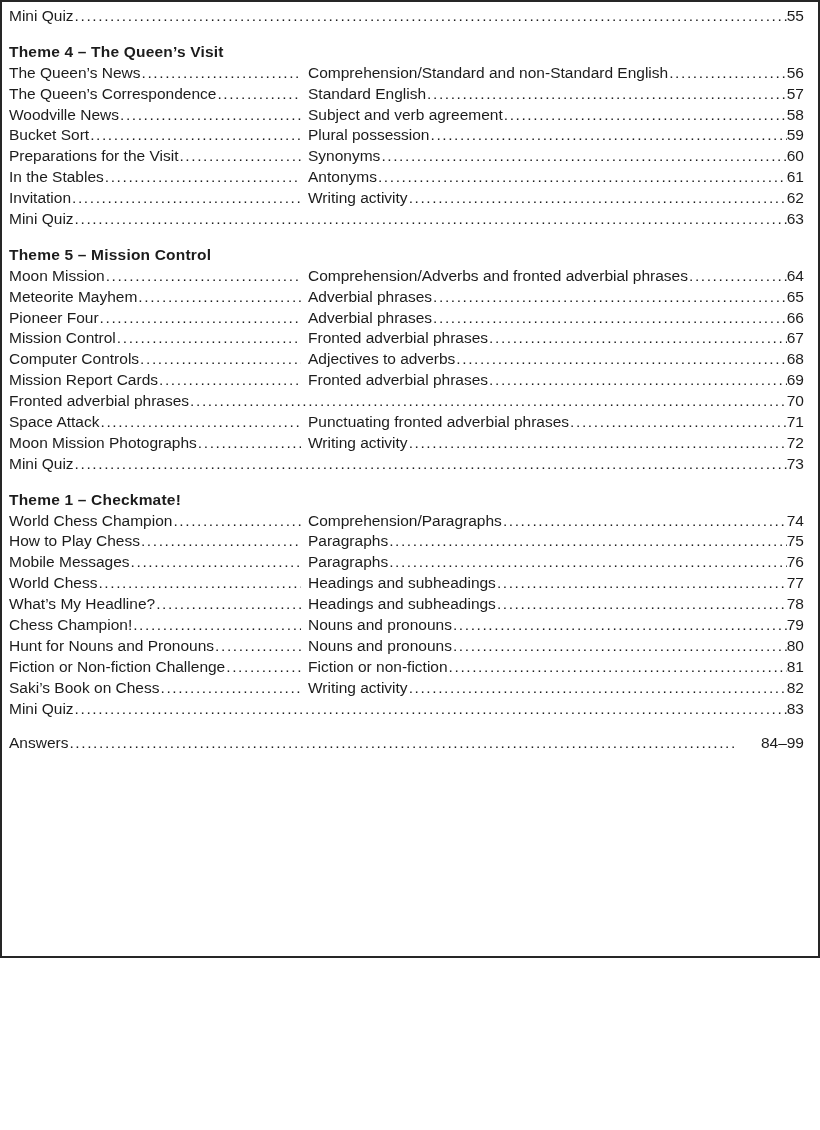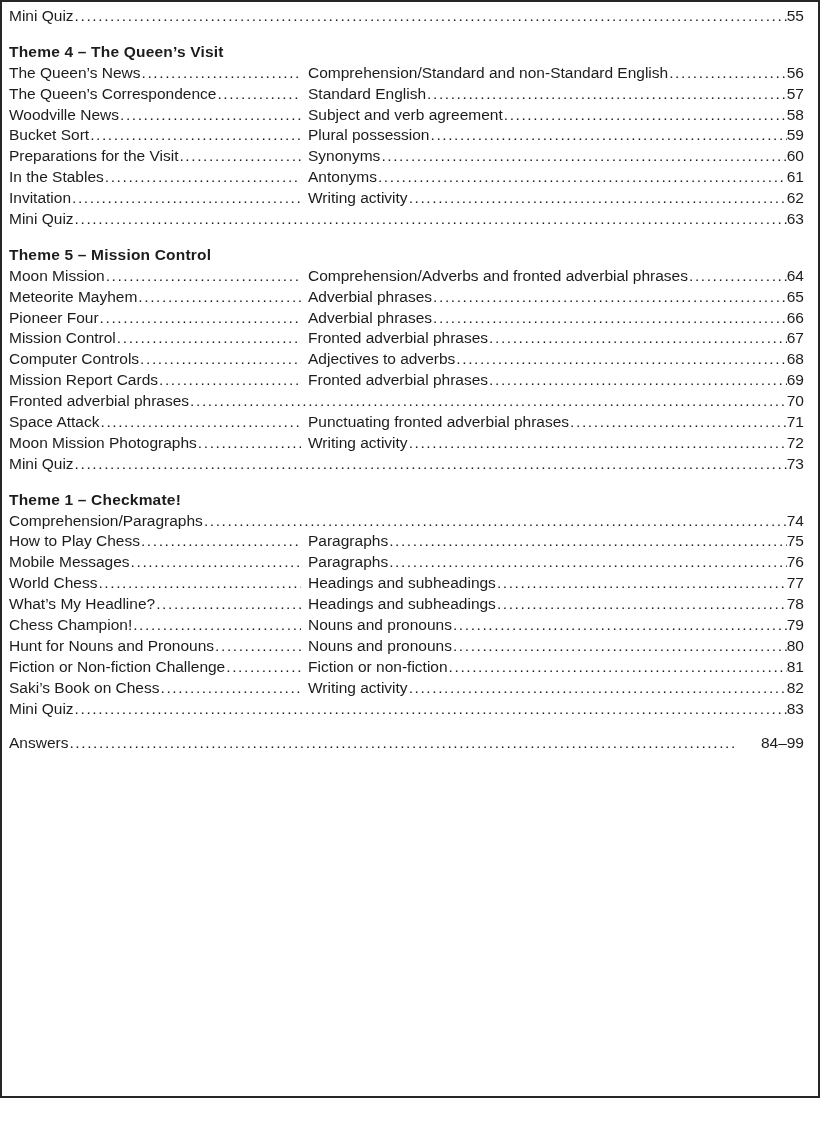--- a/index.html
+++ b/index.html
@@ -6,21 +6,21 @@
     margin: 0;
     padding: 0;
     background: #ffffff;
     width: 820px;
     height: 1130px;
     overflow: hidden;
   }
   .page {
     box-sizing: border-box;
     width: 820px;
-    height: 1098px;
+    height: 958px;
     border: 2px solid #262626;
     background: #ffffff;
     padding: 4px 14px 0 7px;
     font-family: "Liberation Sans", sans-serif;
     font-size: 15.5px;
     color: #1c1c1c;
   }
   .toc { width: 100%; }
   .toc-row {
     display: flex;
@@ -270,20 +270,24 @@
     </span>
 
     <span class="pagenum">73</span>
   </div>
         </div>
   </section>
       <section class="toc-section">
     <h2 class="heading">Theme 1 – Checkmate!</h2>
     <div class="rows">
           <div class="toc-row">
+    <span class="cell c1">
+      <span class="title">World Chess Champion</span>
+      <span class="dots"></span>
+    </span>
     <span class="cell c2">
       <span class="skill">Comprehension/Paragraphs</span>
       <span class="dots"></span>
     </span>
     <span class="pagenum">74</span>
   </div>
           <div class="toc-row">
     <span class="cell c1">
       <span class="title">How to Play Chess</span>
       <span class="dots"></span>

